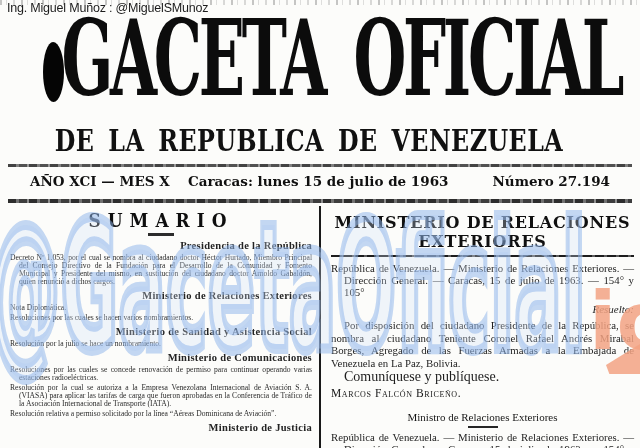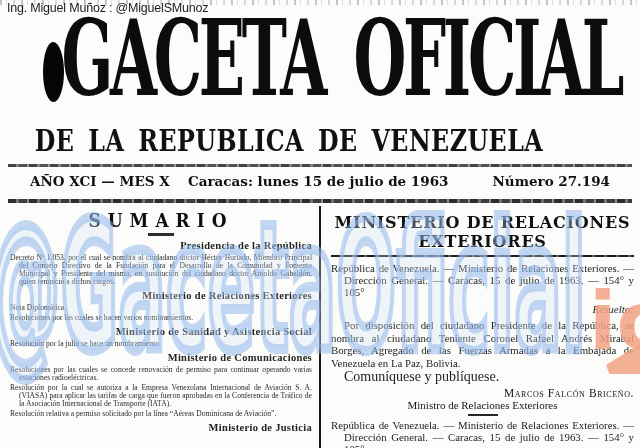--- a/index.html
+++ b/index.html
@@ -13,21 +13,21 @@
       rgba(130,130,130,.45) 6px 7px, transparent 7px 13px, rgba(90,90,90,.4) 13px 15px, transparent 15px 21px);}
 
   .credit{position:absolute;top:1px;left:7px;font-family:"Liberation Sans",sans-serif;
     font-size:12.5px;letter-spacing:-.2px;color:#1c1c1c;white-space:nowrap;}
 
   .masthead{position:absolute;top:6px;left:0;width:582px;text-align:center;}
   .masthead .title{display:inline-block;font-family:"DejaVu Serif",serif;font-weight:bold;
     font-size:74px;line-height:1;letter-spacing:-4px;word-spacing:14px;color:#0c0c0c;
     transform:scale(.82,1.42);transform-origin:50% 0;white-space:nowrap;}
 
-  .submast{position:absolute;top:124px;left:0;width:540px;text-align:right;}
+  .submast{position:absolute;top:124px;left:0;width:540px;text-align:right;padding-left:20px;}
   .submast .subtitle{display:inline-block;font-family:"DejaVu Serif",serif;font-weight:bold;
     font-size:27px;line-height:1.15;letter-spacing:.5px;word-spacing:6px;color:#111;
     transform:scale(.88,1.08);transform-origin:50% 0;white-space:nowrap;}
 
   .ink-blob{position:absolute;left:43px;top:42px;width:21px;height:60px;background:#050505;
     border-radius:48% 52% 50% 50%/50%;}
 
   .rule-grain{position:absolute;left:8px;width:624px;height:3px;
     background:repeating-linear-gradient(90deg,#222 0 8px,#6a6a6a 8px 11px,#333 11px 19px,#888 19px 21px);}
   .rule-top{top:164px;opacity:.85;}
@@ -55,22 +55,22 @@
   .col-right{position:absolute;left:331px;top:213px;width:303px;}
   .art-heading{text-align:center;font-family:"DejaVu Serif",serif;font-weight:bold;
     font-size:16px;line-height:19px;letter-spacing:.8px;color:#101010;}
   .art-rule{width:100%;height:2px;margin-top:4px;
     background:repeating-linear-gradient(90deg,#1d1d1d 0 9px,#5d5d5d 9px 12px);}
   .art-p{font-size:10.8px;line-height:12px;text-align:justify;color:#1d1d1d;}
   .hang{padding-left:13px;text-indent:-13px;margin:5px 0 0;}
   .resuelto{text-align:right;font-style:italic;font-size:11px;margin:5px 0 0;color:#1d1d1d;}
   .body-p{text-indent:13px;margin:4px 0 0;line-height:12.6px;}
   .closing{font-size:14px;text-indent:13px;margin:0;color:#1d1d1d;}
-  .sig-name{text-align:right;font-size:11.5px;font-variant:small-caps;letter-spacing:.6px;
-    margin:2px 0 0;color:#161616;}
+  .sig-name{text-align:left;font-size:11.5px;font-variant:small-caps;letter-spacing:.6px;
+    margin:2px 0 12px;color:#161616;}
   .sig-title{text-align:center;font-size:11px;margin:0;color:#161616;}
   .short-rule{width:30px;height:2px;background:#262626;margin:3px auto 0;}
   .dl2{margin-top:3px;}
 
   
   .wm-blue{position:absolute;left:-10px;top:200px;z-index:6;pointer-events:none;
     font-family:"DejaVu Sans",sans-serif;font-weight:bold;font-size:160px;line-height:1;
     white-space:nowrap;transform:scale(.44,1.1);transform-origin:top left;
     color:rgba(208,226,248,.30);-webkit-text-stroke:9px rgba(141,181,233,.52);}
   .wm-orange{position:absolute;left:589px;top:282px;z-index:6;pointer-events:none;

